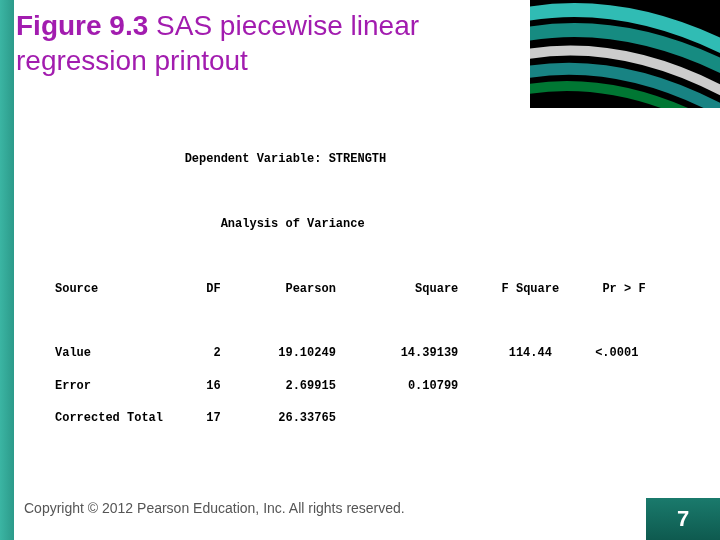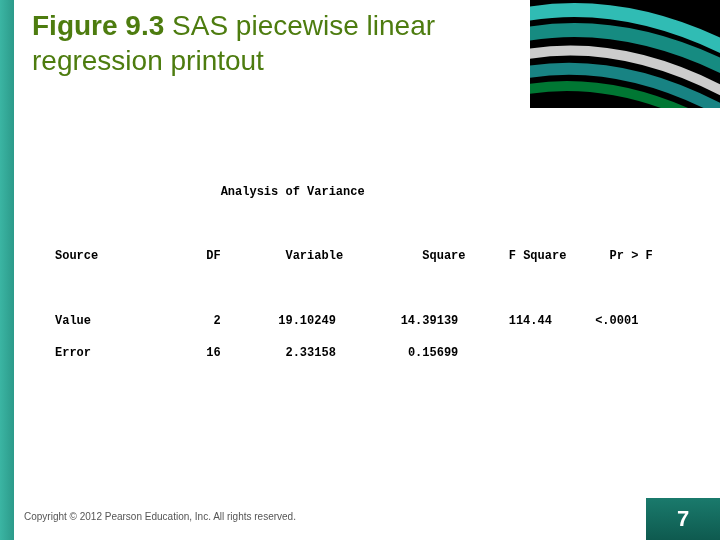--- a/index.html
+++ b/index.html
@@ -1,23 +1,23 @@
 <!DOCTYPE html>
 <html><head>
 <meta charset="utf-8">
 <style>
   *{margin:0;padding:0;box-sizing:border-box}
   body{width:720px;height:540px;background:#fff;position:relative;font-family:Arial,Helvetica,sans-serif;overflow:hidden}
   .leftbar{position:absolute;left:0;top:0;width:14px;height:540px;background:linear-gradient(to right,#3bb5a3,#2c9a8a)}
   .cornerimg{position:absolute;right:0;top:0;width:190px;height:108px;background:#000}
   .cornerimg svg{display:block}
-  .title{position:absolute;left:32px;top:8px;width:480px;font-size:28px;color:#4d7c0f;line-height:1.25}
+  .title{position:absolute;left:16px;top:8px;width:480px;font-size:28px;color:#a21caf;line-height:1.25}
   .title .b{font-weight:bold}
   .printout{position:absolute;left:55px;top:135px;width:610px;font-family:"Courier New",Courier,monospace;font-size:12px;font-weight:bold;color:#000;white-space:pre;line-height:1.35}
-  .footer{position:absolute;left:24px;bottom:18px;font-size:10px;color:#555}
+  .footer{position:absolute;left:24px;bottom:24px;font-size:14px;color:#555}
   .pagenum{position:absolute;right:0;bottom:0;width:74px;height:42px;background:linear-gradient(to bottom,#1a7a6c,#0e5a4f);color:#fff;font-size:22px;font-weight:bold;display:flex;align-items:center;justify-content:center}
 </style>
 </head>
 <body>
 
 <div class="leftbar"></div>
 
 <div class="cornerimg">
 <svg width="190" height="108" viewBox="0 0 190 108">
   <rect width="190" height="108" fill="#000"></rect>
@@ -27,27 +27,29 @@
   <path d="M-30 78 Q80 48 200 115" stroke="#2bb" stroke-width="12" fill="none" opacity="0.7"></path>
   <path d="M-30 95 Q80 65 200 135" stroke="#0e6" stroke-width="10" fill="none" opacity="0.5"></path>
 </svg>
 </div>
 
 <div class="title">
   <span class="b">Figure 9.3</span><span>  SAS piecewise linear regression printout</span>
 </div>
 
 <div class="printout">
+<div>                  <span>Dependent Variable: STRENGTH</span></div>
 <div> </div>
 <div>                       <span>Analysis of Variance</span></div>
 <div> </div>
-<div><span>Source</span>               <span>DF</span>         <span>Variable</span>           <span>Square</span>      <span>F Square</span>      <span>Pr &gt; F</span></div>
+<div><span>Source</span>               <span>DF</span>         <span>Pearson</span>           <span>Square</span>      <span>F Square</span>      <span>Pr &gt; F</span></div>
 <div> </div>
 <div><span>Value</span>                 <span>2</span>        <span>19.10249</span>         <span>14.39139</span>       <span>114.44</span>      <span>&lt;.0001</span></div>
-<div><span>Error</span>                <span>16</span>         <span>2.33158</span>          <span>0.15699</span></div>
+<div><span>Error</span>                <span>16</span>         <span>2.69915</span>          <span>0.10799</span></div>
+<div><span>Corrected Total</span>      <span>17</span>        <span>26.33765</span></div>
 <div> </div>
 <div> </div>
 <div>                                     </div>
 
 
 
 
 
 
 

